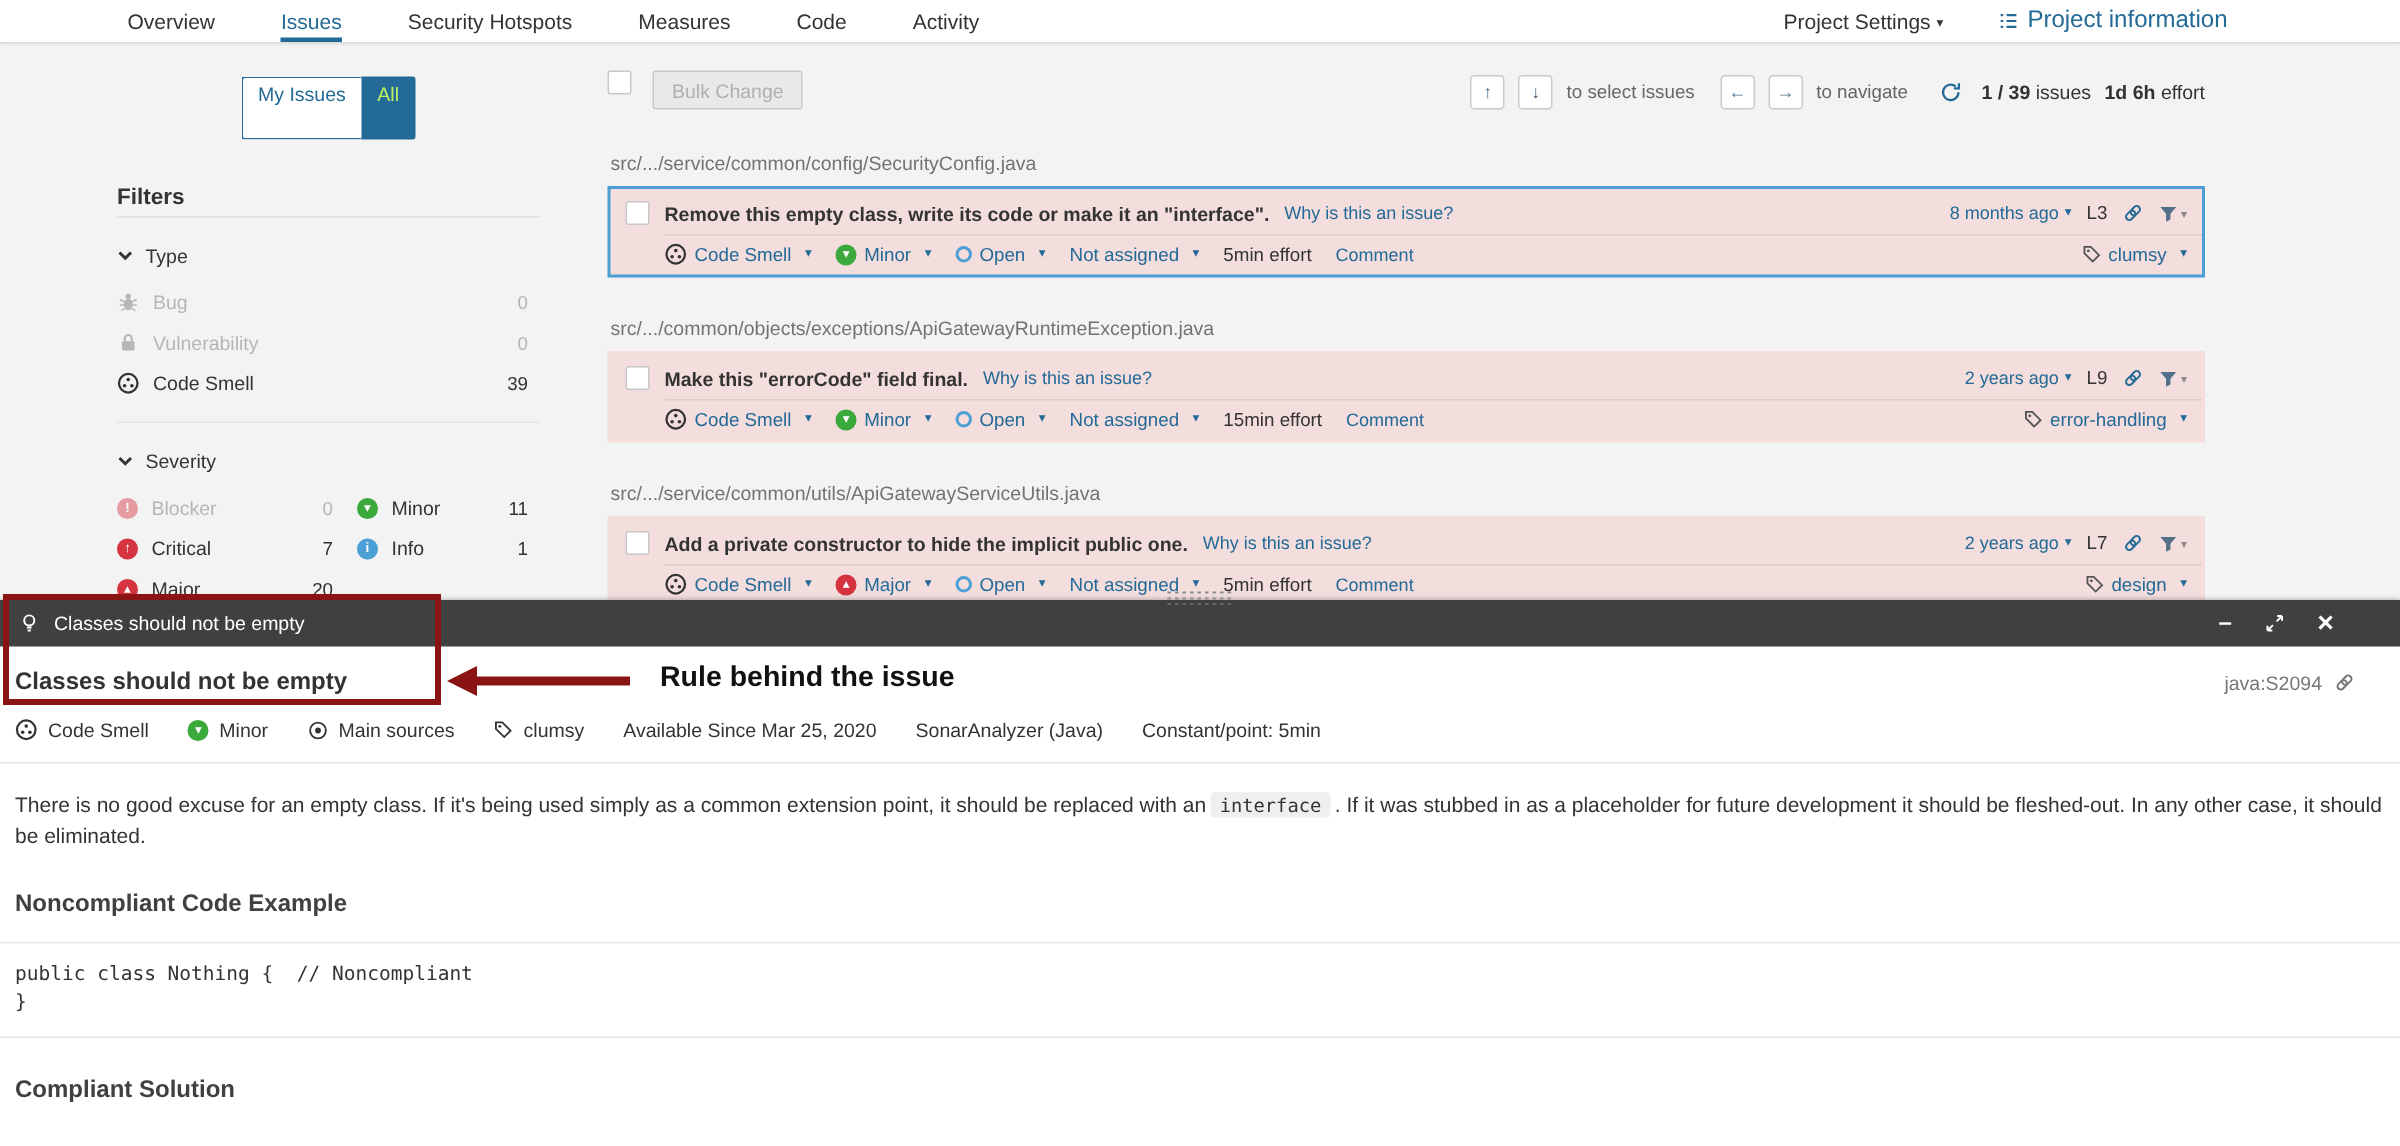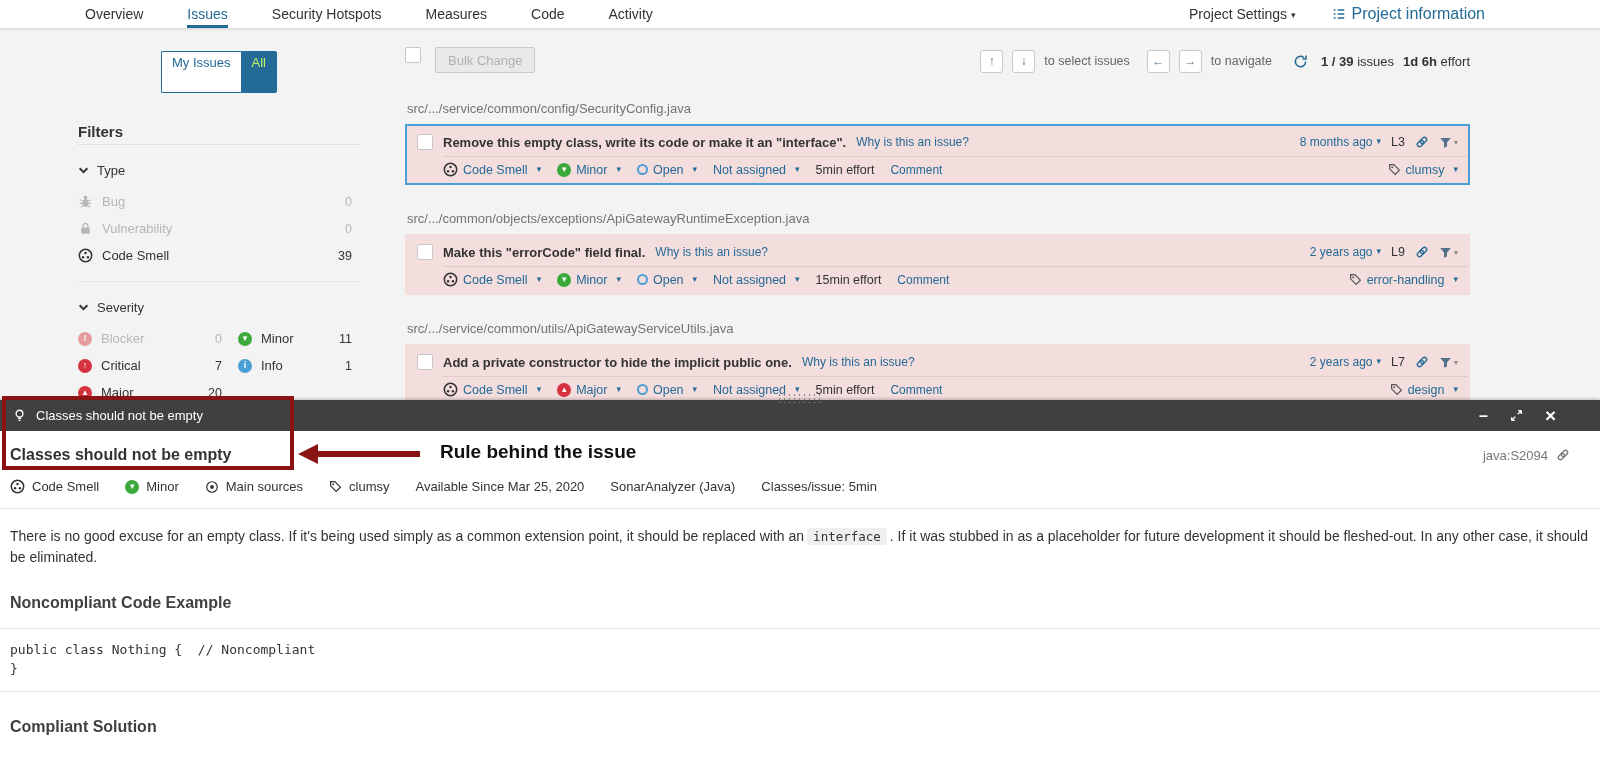--- a/index.html
+++ b/index.html
@@ -492,21 +492,21 @@
             <span class="ic ic-dark">
               <svg viewBox="0 0 16 16" width="13" height="13">
                 <path d="M2 2h5.2L14 8.8 8.8 14 2 7.2z" fill="none" stroke="currentColor" stroke-width="1.5"></path>
                 <circle cx="5.2" cy="5.2" r="1.2" fill="currentColor"></circle>
               </svg>
             </span>
             <span>clumsy</span>
           </span>
         <span>Available Since Mar 25, 2020</span>
         <span>SonarAnalyzer (Java)</span>
-        <span>Classes/issue: 5min</span>
+        <span>Constant/point: 5min</span>
       </div>
       <div class="panel-desc">
         <span>There is no good excuse for an empty class. If it's being used simply as a common extension point, it should be replaced with an</span><code class="inline-code">interface</code><span>. If it was stubbed in as a placeholder for future development it should be fleshed-out. In any other case, it should be eliminated.</span>
       </div>
       <h2 class="sec-h">Noncompliant Code Example</h2>
       <pre class="codeblock">public class Nothing {  // Noncompliant
 }</pre>
       <h2 class="sec-h">Compliant Solution</h2>
     </section>
 

